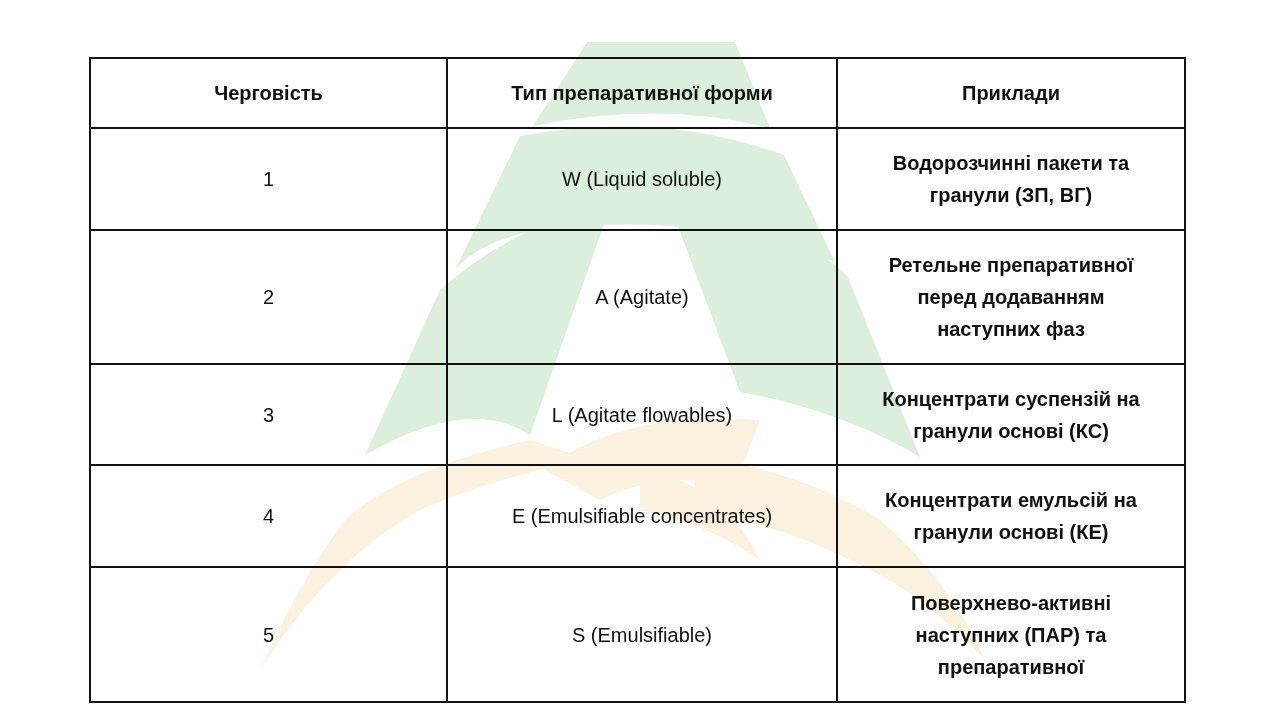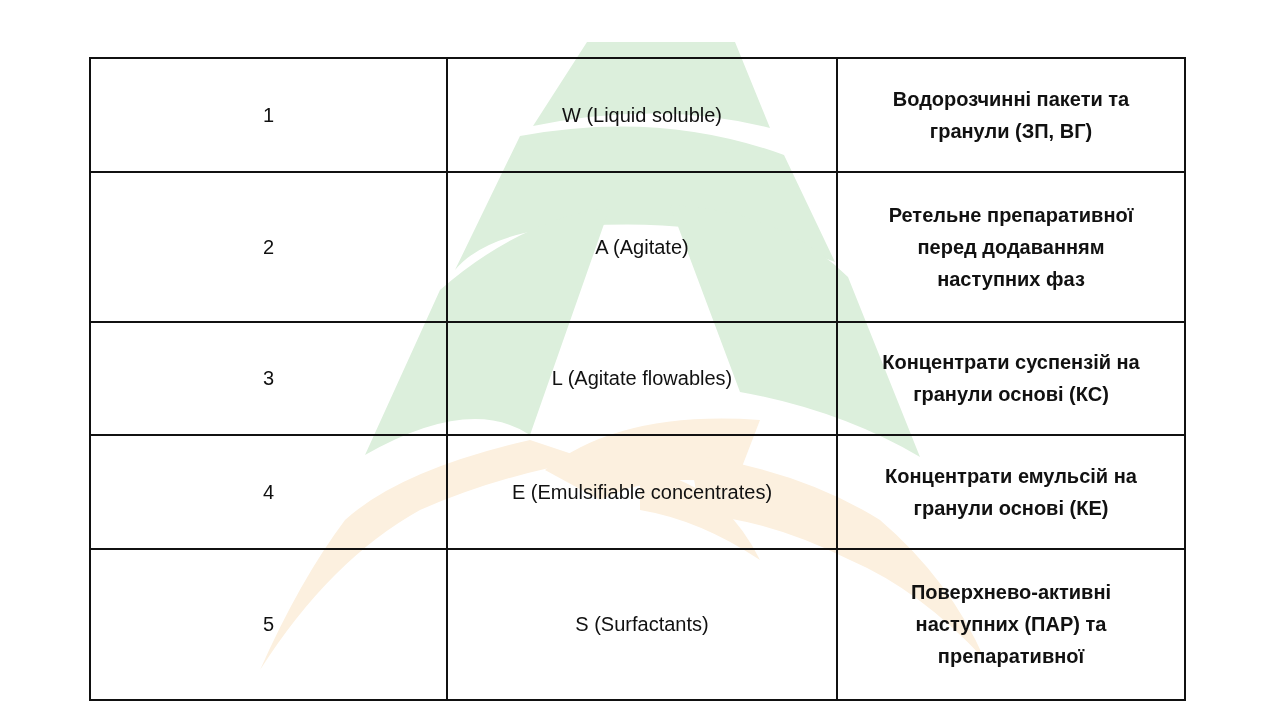--- a/index.html
+++ b/index.html
@@ -44,20 +44,25 @@
   <path d="M640 470 Q720 480 760 560 Q700 520 640 510 Z" fill="#fcf0df"></path>
 </svg>
 
 <table class="main">
   <colgroup>
       <col class="c1">
       <col class="c2">
       <col class="c3">
     </colgroup>
   <tbody>
+      <tr class="h">
+    <th>Черговість</th>
+    <th>Тип препаративної форми</th>
+    <th>Приклади</th>
+  </tr>
   <tr class="r1">
     <td>1</td>
     <td>W (Liquid soluble)</td>
     <td>
       <span class="line">Водорозчинні пакети та</span>
       <span class="line">гранули (ЗП, ВГ)</span>
     </td>
   </tr>
   <tr class="r2">
     <td>2</td>
@@ -79,21 +84,21 @@
   <tr class="r4">
     <td>4</td>
     <td>E (Emulsifiable concentrates)</td>
     <td>
       <span class="line">Концентрати емульсій на</span>
       <span class="line">гранули основі (КЕ)</span>
     </td>
   </tr>
   <tr class="r5">
     <td>5</td>
-    <td>S (Surfactants)</td>
+    <td>S (Emulsifiable)</td>
     <td>
       <span class="line">Поверхнево-активні</span>
       <span class="line">наступних (ПАР) та</span>
       <span class="line">препаративної</span>
     </td>
   </tr>
 </tbody>
   </table>
 
 </body></html>

